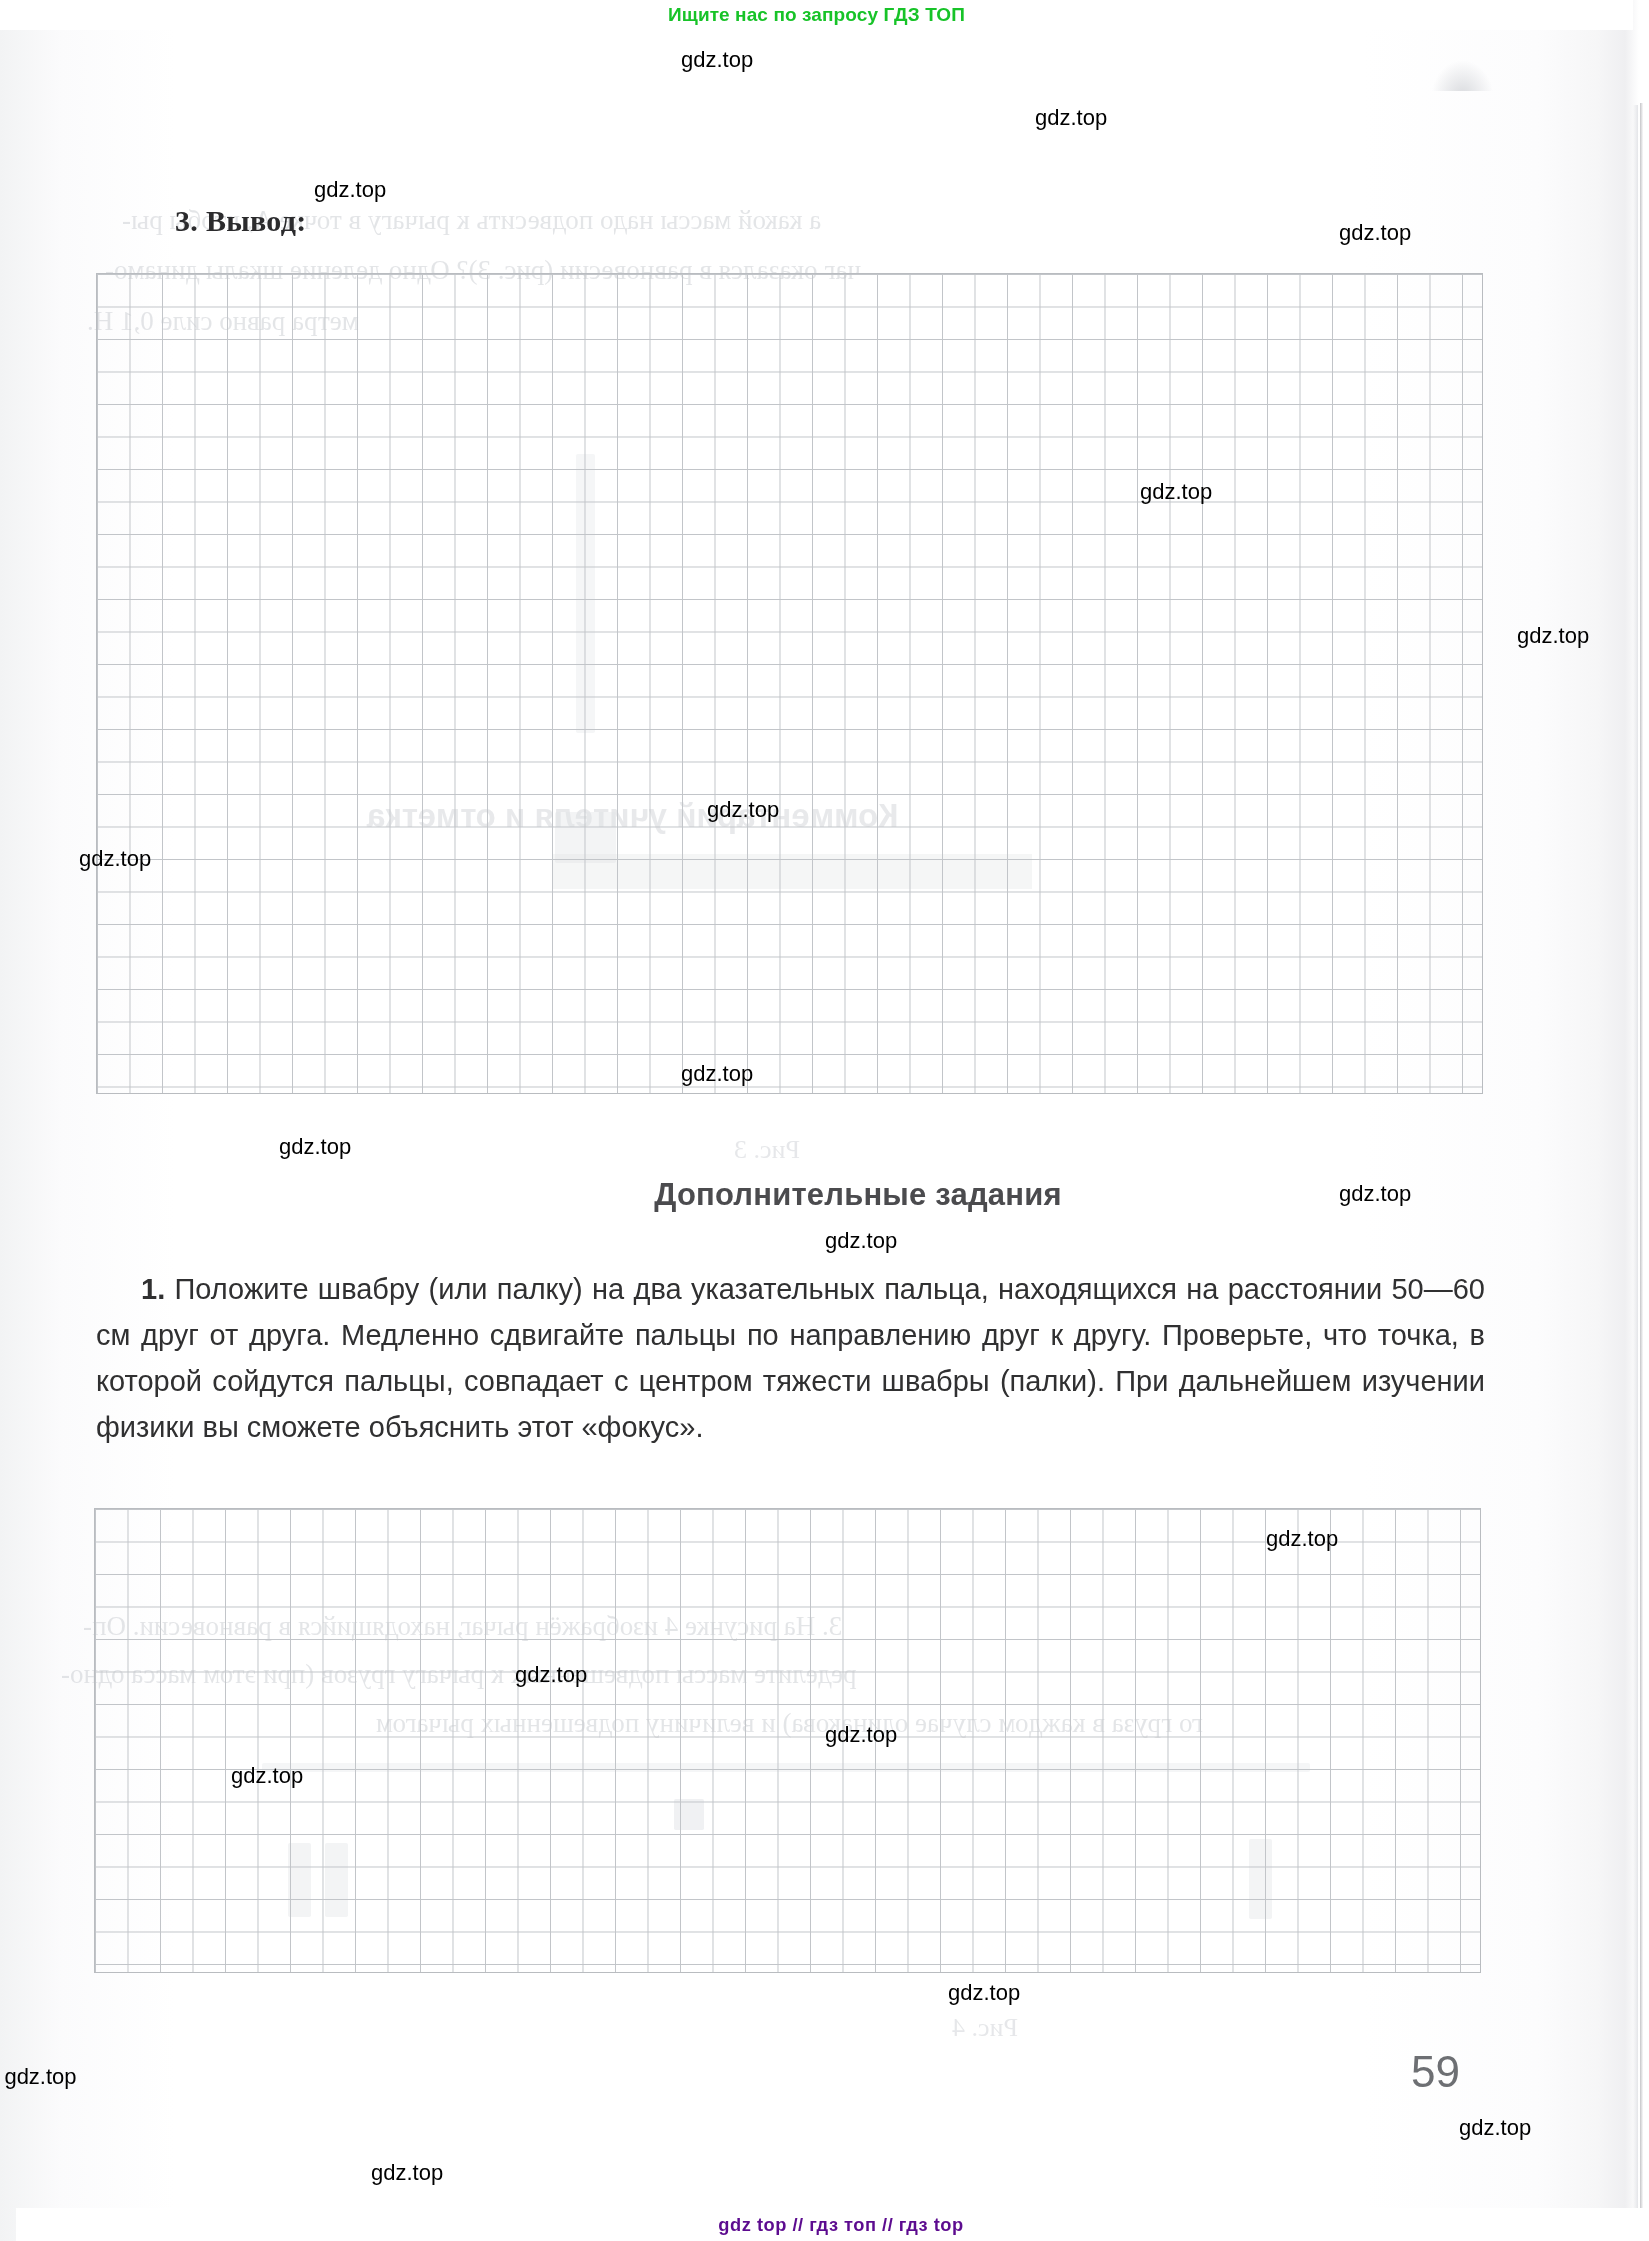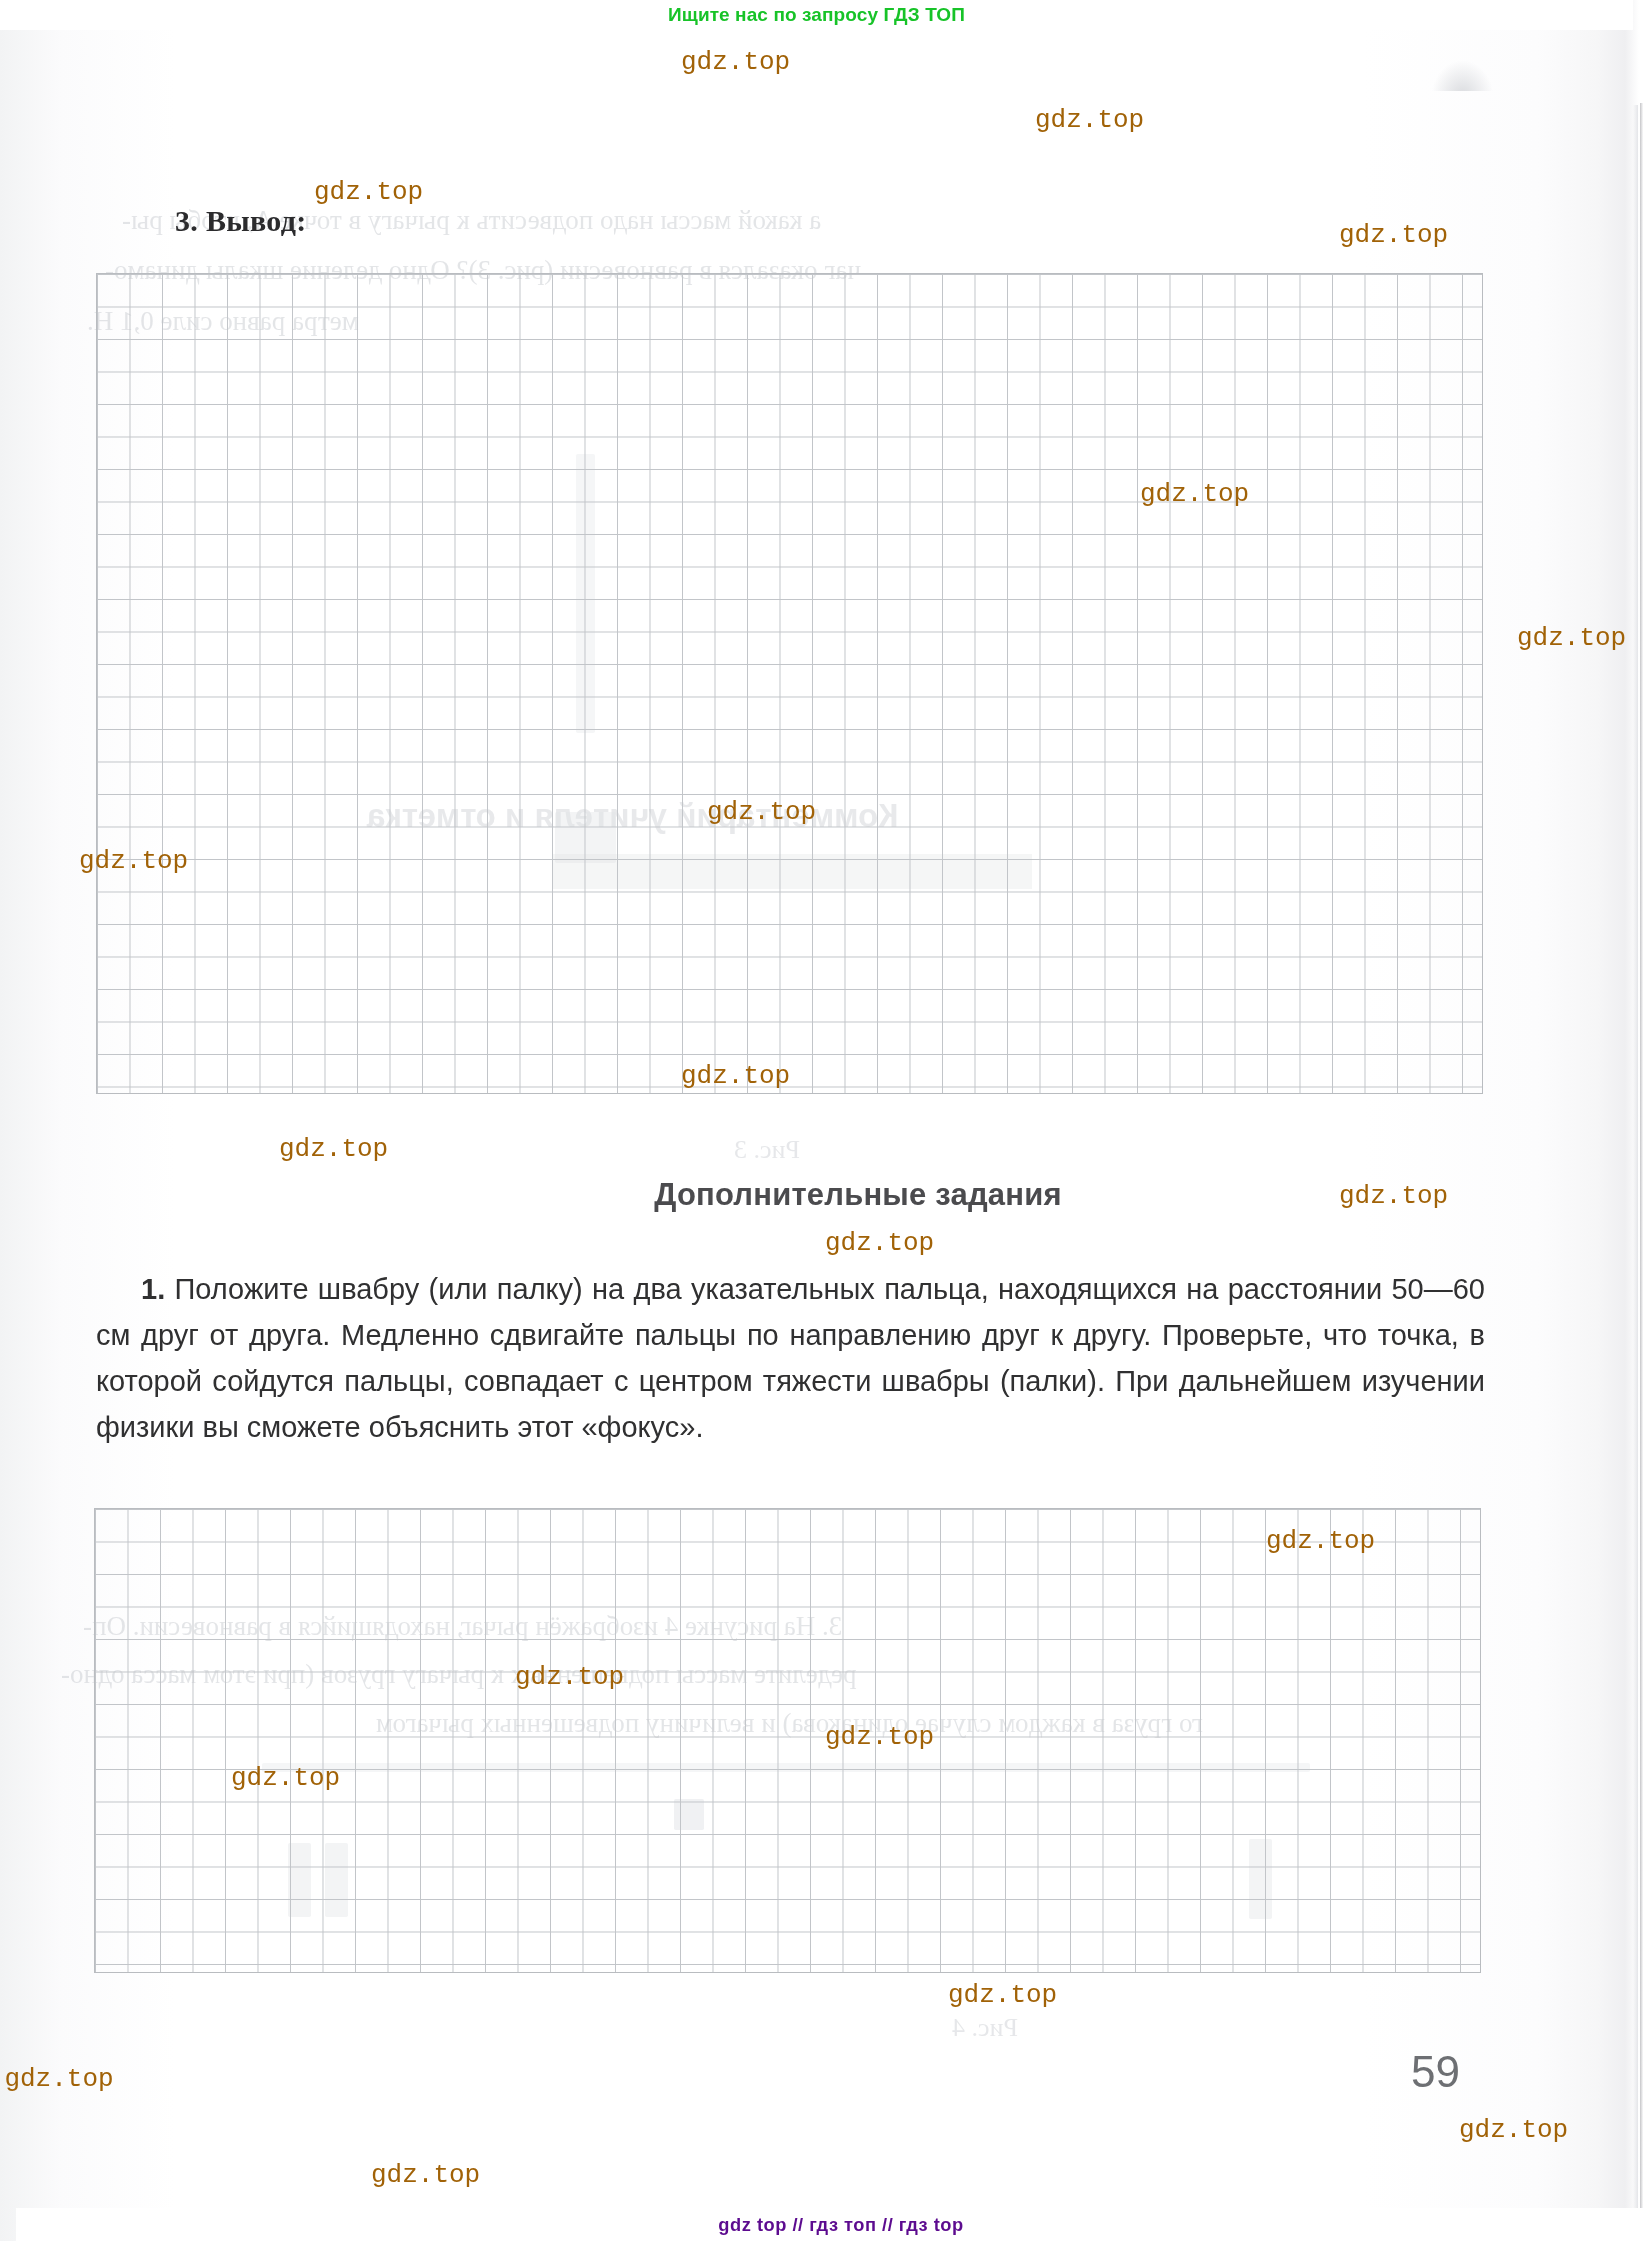--- a/index.html
+++ b/index.html
@@ -168,23 +168,23 @@
     top: 2047px;
     font-family: "Liberation Sans", sans-serif;
     font-size: 44px;
     color: #6d6f73;
     z-index: 12;
   }
 
   
   .wm {
     position: absolute;
-    font-family: Liberation Mono, monospace;
-    font-size: 26px;
-    color: #a16207;
+    font-family: Liberation Sans, sans-serif;
+    font-size: 22px;
+    color: #000000;
     white-space: nowrap;
     z-index: 30;
     user-select: none;
   }
 </style>
 </head>
 <body>
 
 <div id="page">
 

